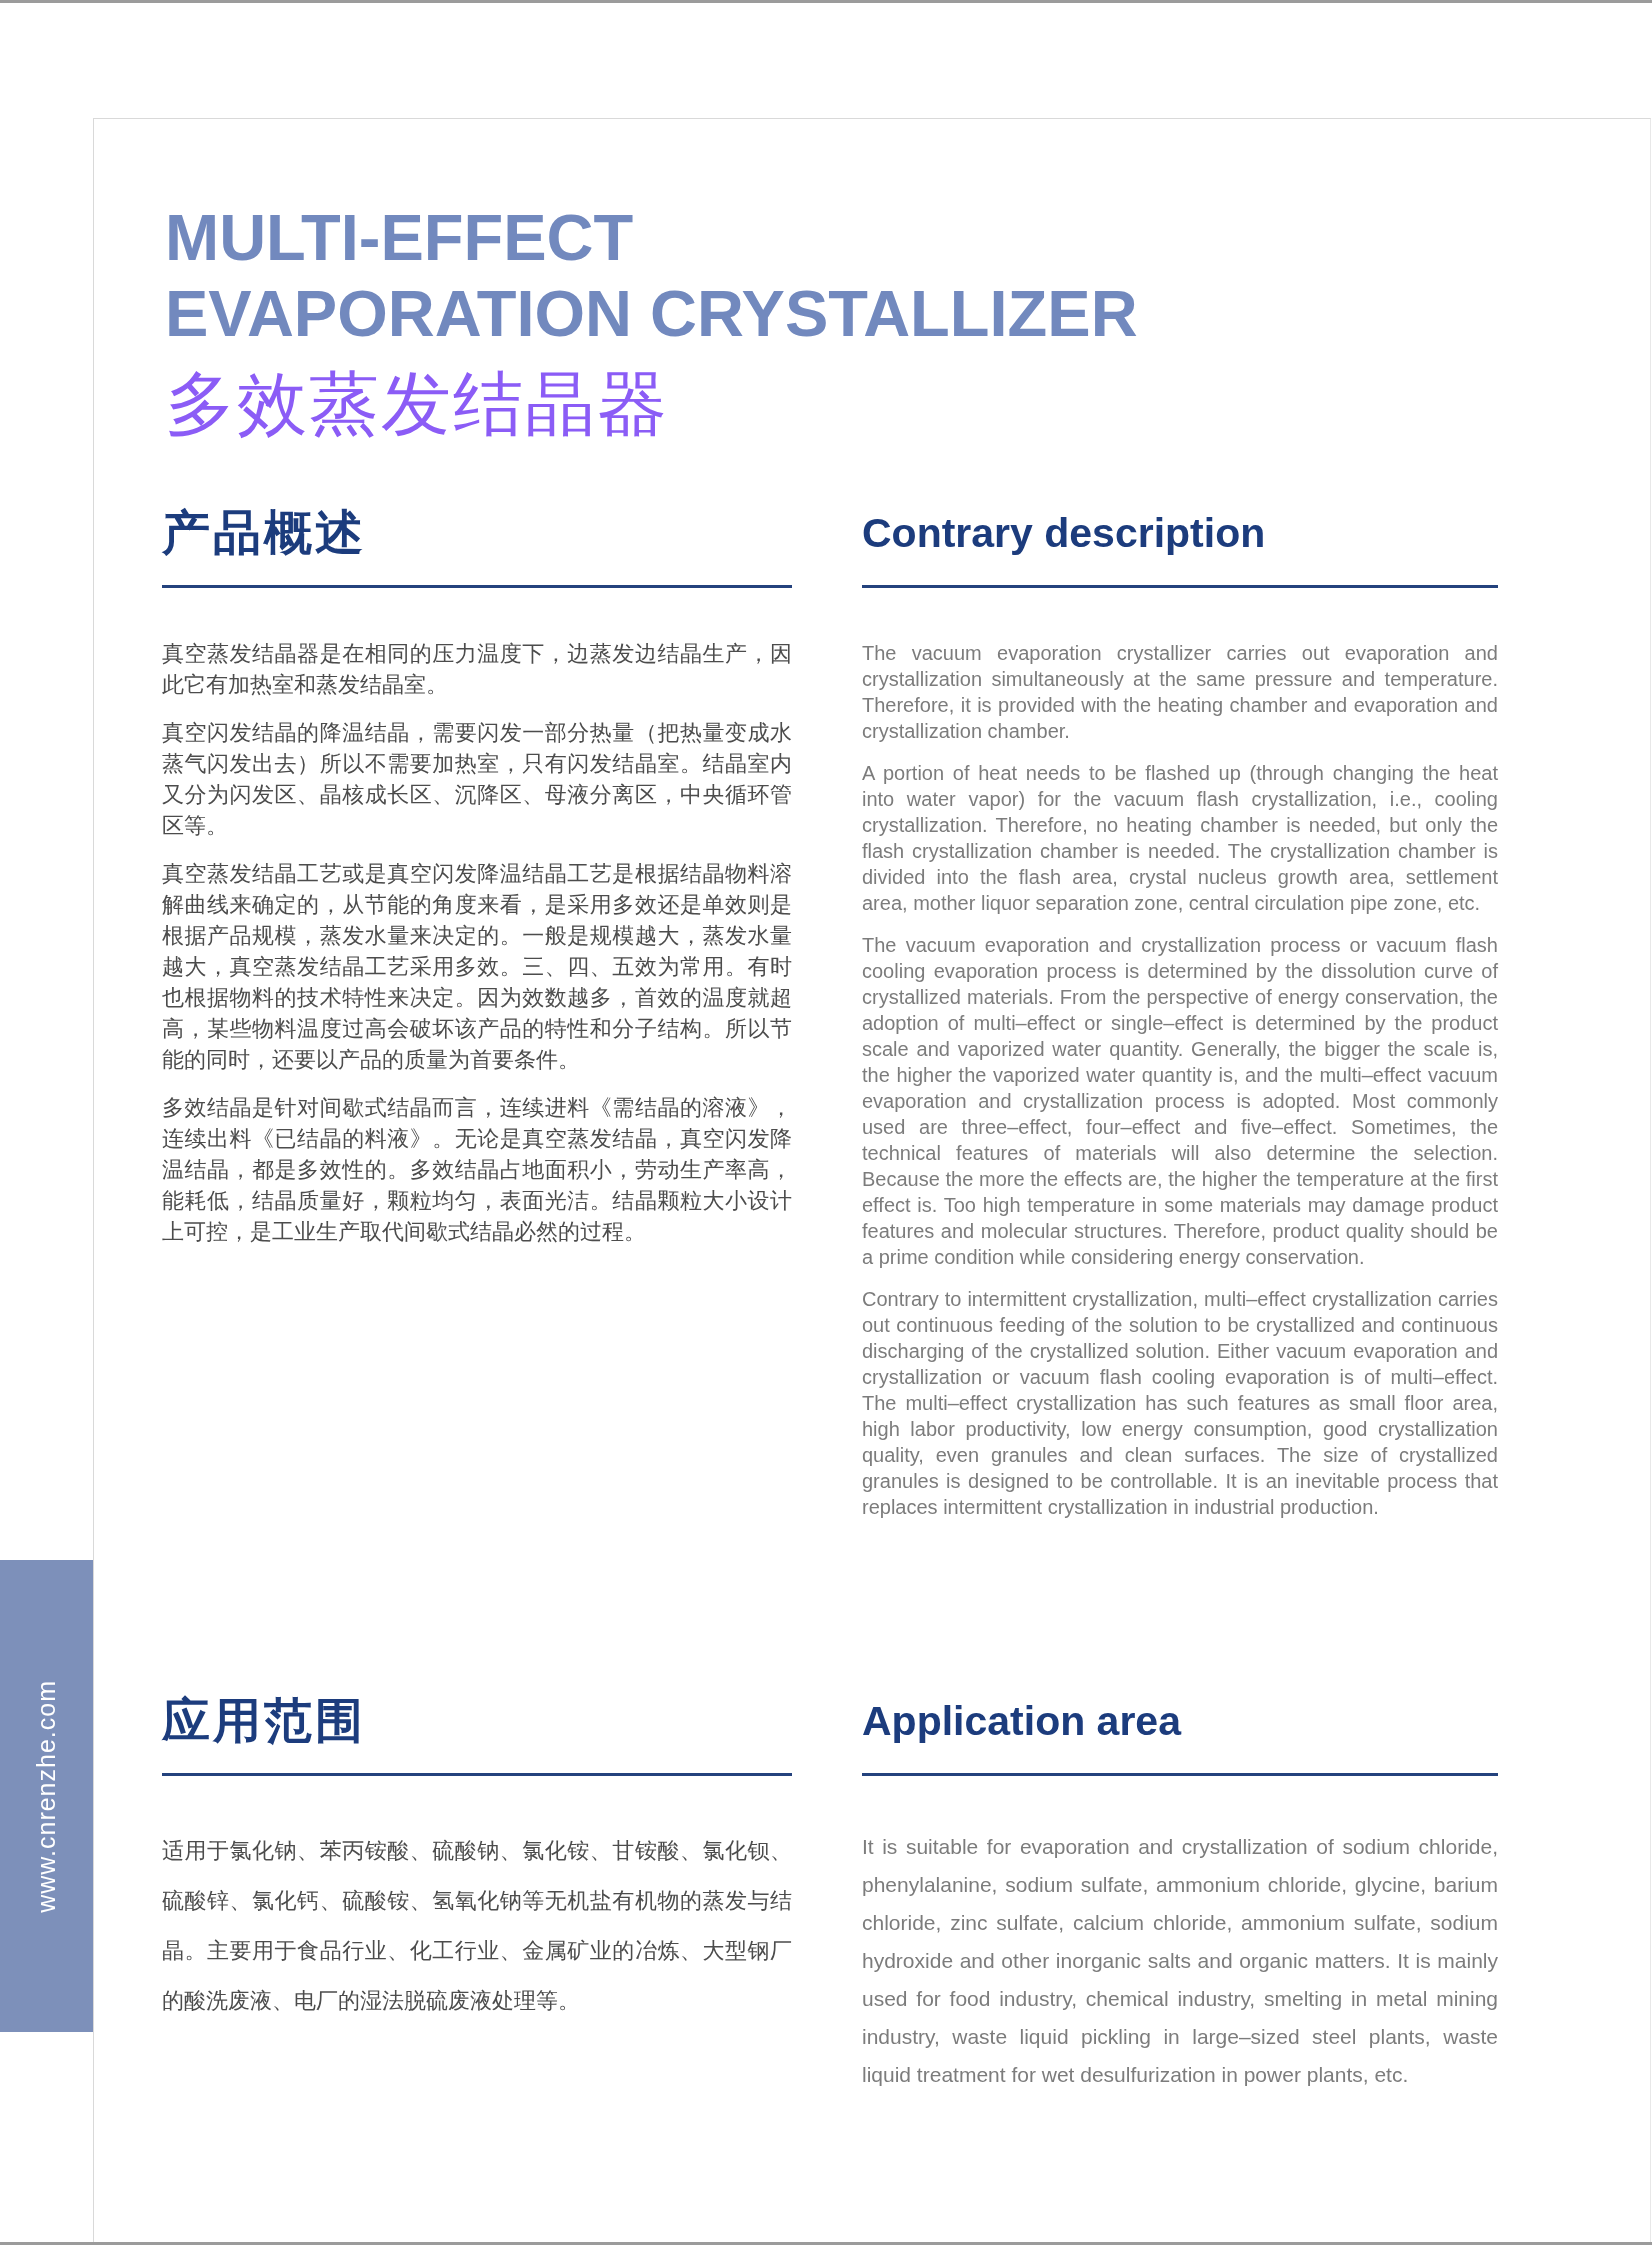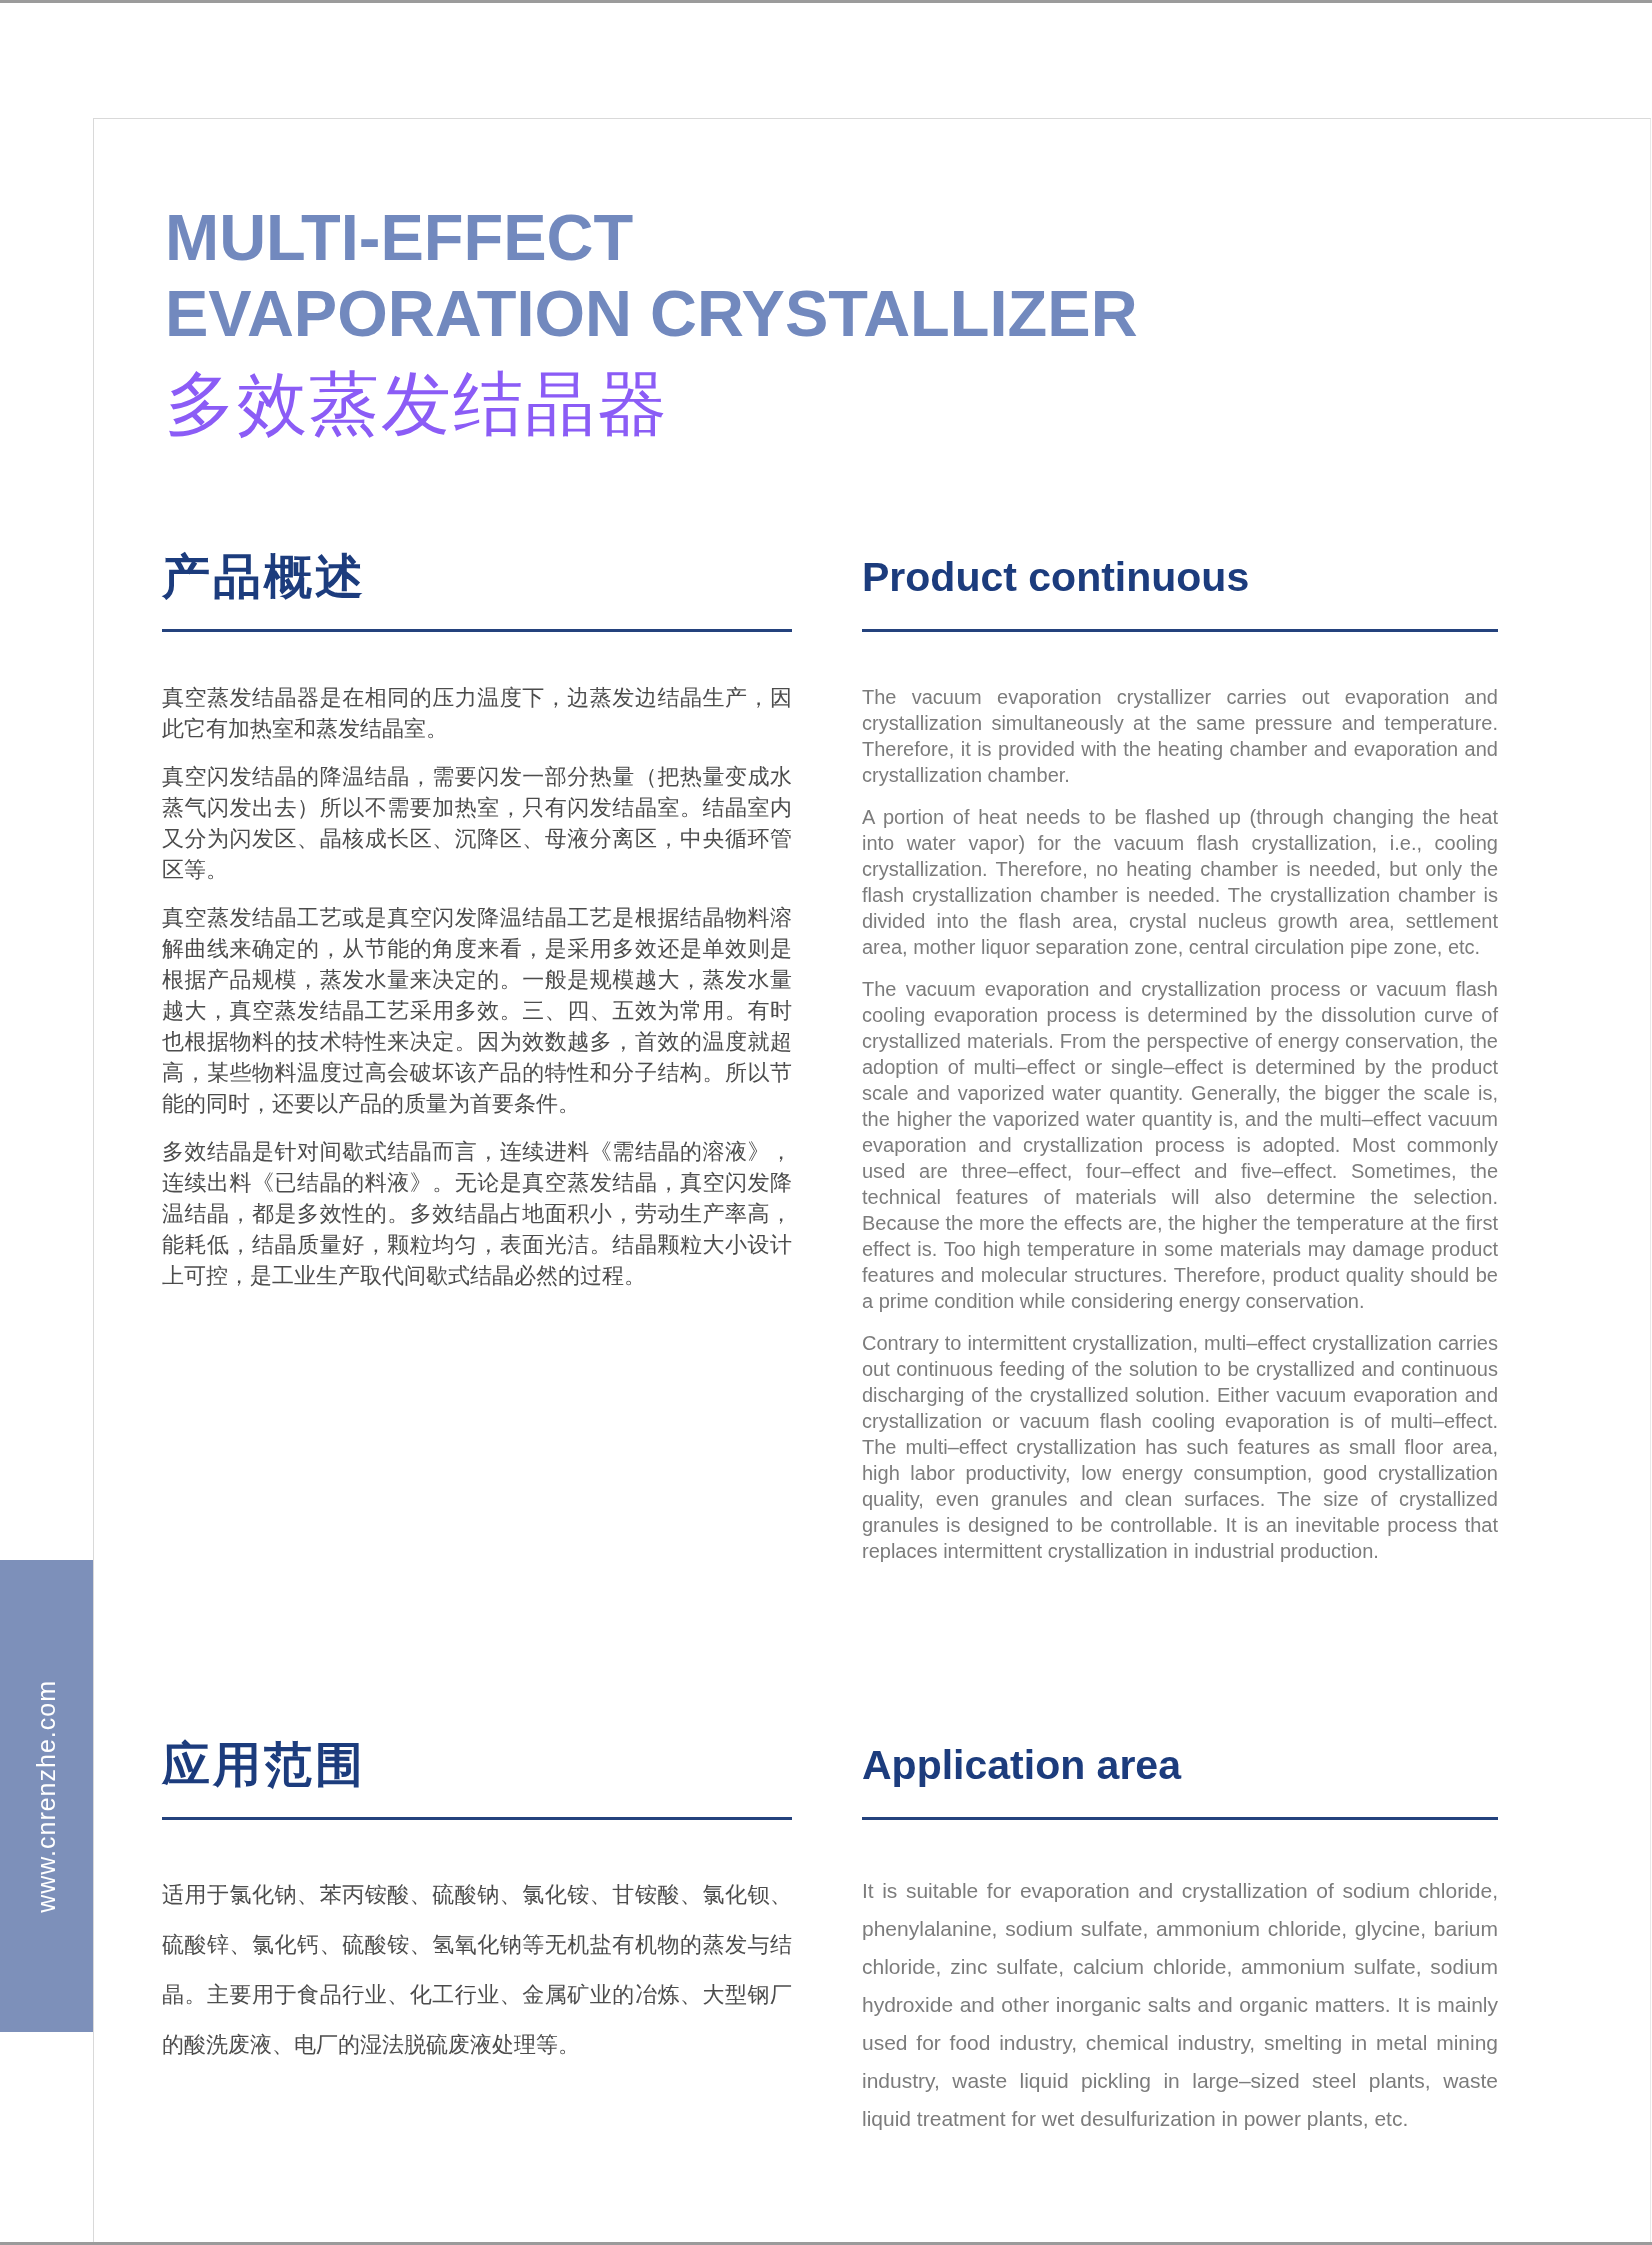--- a/index.html
+++ b/index.html
@@ -55,21 +55,21 @@
   .title-cn {
     color: #8b5cf6;
     font-size: 70px;
     line-height: 80px;
     font-weight: 400;
     margin: 12px 0 0 0;
     letter-spacing: 2px;
   }
 
   
-  .col { position: absolute; margin-top: 44px; }
+  .col { position: absolute; }
   .col-left-1  { left: 162px; top: 505px;  width: 630px; }
   .col-right-1 { left: 862px; top: 505px;  width: 636px; }
   .col-left-2  { left: 162px; top: 1693px; width: 630px; }
   .col-right-2 { left: 862px; top: 1693px; width: 636px; }
 
   .heading-cn {
     color: #1c3c7d;
     font-size: 48px;
     line-height: 56px;
     font-weight: 700;
@@ -133,21 +133,21 @@
   <div class="heading-rule"></div>
   <div class="body-cn">
     <p>真空蒸发结晶器是在相同的压力温度下，边蒸发边结晶生产，因此它有加热室和蒸发结晶室。</p>
     <p>真空闪发结晶的降温结晶，需要闪发一部分热量（把热量变成水蒸气闪发出去）所以不需要加热室，只有闪发结晶室。结晶室内又分为闪发区、晶核成长区、沉降区、母液分离区，中央循环管区等。</p>
     <p>真空蒸发结晶工艺或是真空闪发降温结晶工艺是根据结晶物料溶解曲线来确定的，从节能的角度来看，是采用多效还是单效则是根据产品规模，蒸发水量来决定的。一般是规模越大，蒸发水量越大，真空蒸发结晶工艺采用多效。三、四、五效为常用。有时也根据物料的技术特性来决定。因为效数越多，首效的温度就超高，某些物料温度过高会破坏该产品的特性和分子结构。所以节能的同时，还要以产品的质量为首要条件。</p>
     <p>多效结晶是针对间歇式结晶而言，连续进料《需结晶的溶液》，连续出料《已结晶的料液》。无论是真空蒸发结晶，真空闪发降温结晶，都是多效性的。多效结晶占地面积小，劳动生产率高，能耗低，结晶质量好，颗粒均匀，表面光洁。结晶颗粒大小设计上可控，是工业生产取代间歇式结晶必然的过程。</p>
   </div>
 </section>
 
 <section class="col col-right-1">
-  <h3 class="heading-en">Product continuous</h3>
+  <h3 class="heading-en">Contrary description</h3>
   <div class="heading-rule"></div>
   <div class="body-en">
     <p>The vacuum evaporation crystallizer carries out evaporation and crystallization simultaneously at the same pressure and temperature. Therefore, it is provided with the heating chamber and evaporation and crystallization chamber.</p>
     <p>A portion of heat needs to be flashed up (through changing the heat into water vapor) for the vacuum flash crystallization, i.e., cooling crystallization. Therefore, no heating chamber is needed, but only the flash crystallization chamber is needed. The crystallization chamber is divided into the flash area, crystal nucleus growth area, settlement area, mother liquor separation zone, central circulation pipe zone, etc.</p>
     <p>The vacuum evaporation and crystallization process or vacuum flash cooling evaporation process is determined by the dissolution curve of crystallized materials. From the perspective of energy conservation, the adoption of multi–effect or single–effect is determined by the product scale and vaporized water quantity. Generally, the bigger the scale is, the higher the vaporized water quantity is, and the multi–effect vacuum evaporation and crystallization process is adopted. Most commonly used are three–effect, four–effect and five–effect. Sometimes, the technical features of materials will also determine the selection. Because the more the effects are, the higher the temperature at the first effect is. Too high temperature in some materials may damage product features and molecular structures. Therefore, product quality should be a prime condition while considering energy conservation.</p>
     <p>Contrary to intermittent crystallization, multi–effect crystallization carries out continuous feeding of the solution to be crystallized and continuous discharging of the crystallized solution. Either vacuum evaporation and crystallization or vacuum flash cooling evaporation is of multi–effect. The multi–effect crystallization has such features as small floor area, high labor productivity, low energy consumption, good crystallization quality, even granules and clean surfaces. The size of crystallized granules is designed to be controllable. It is an inevitable process that replaces intermittent crystallization in industrial production.</p>
   </div>
 </section>
 
 <section class="col col-left-2">

